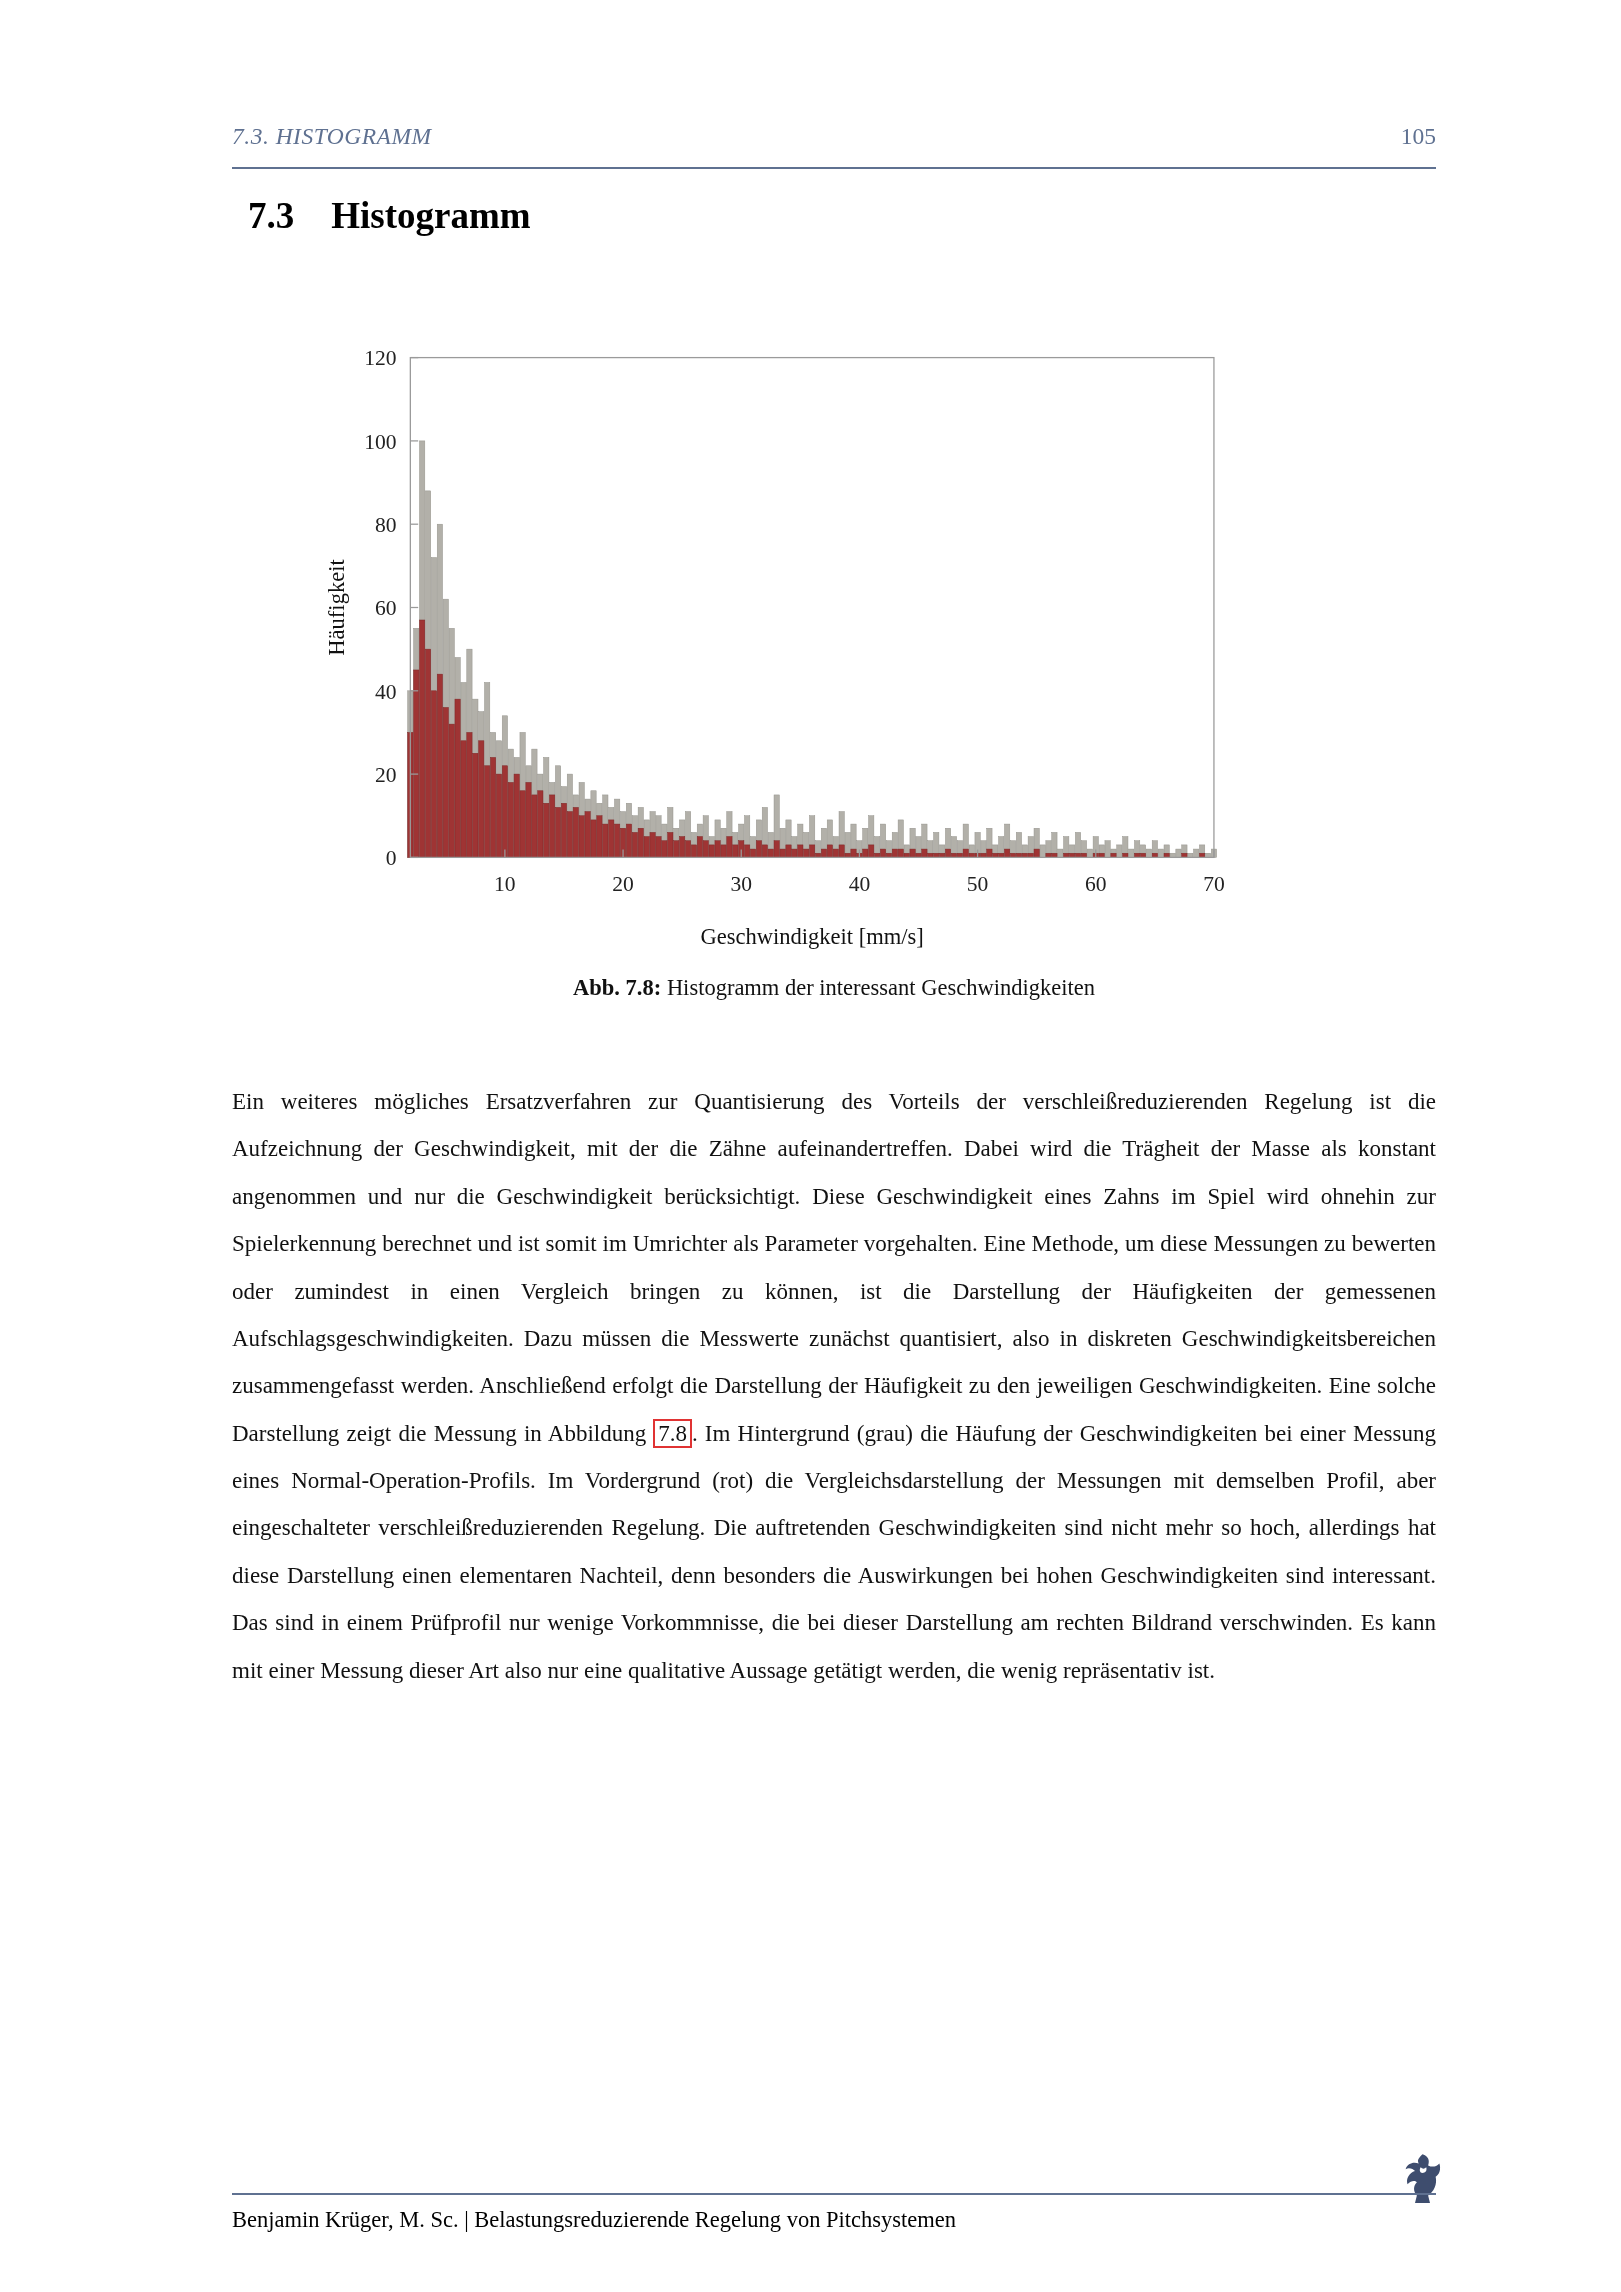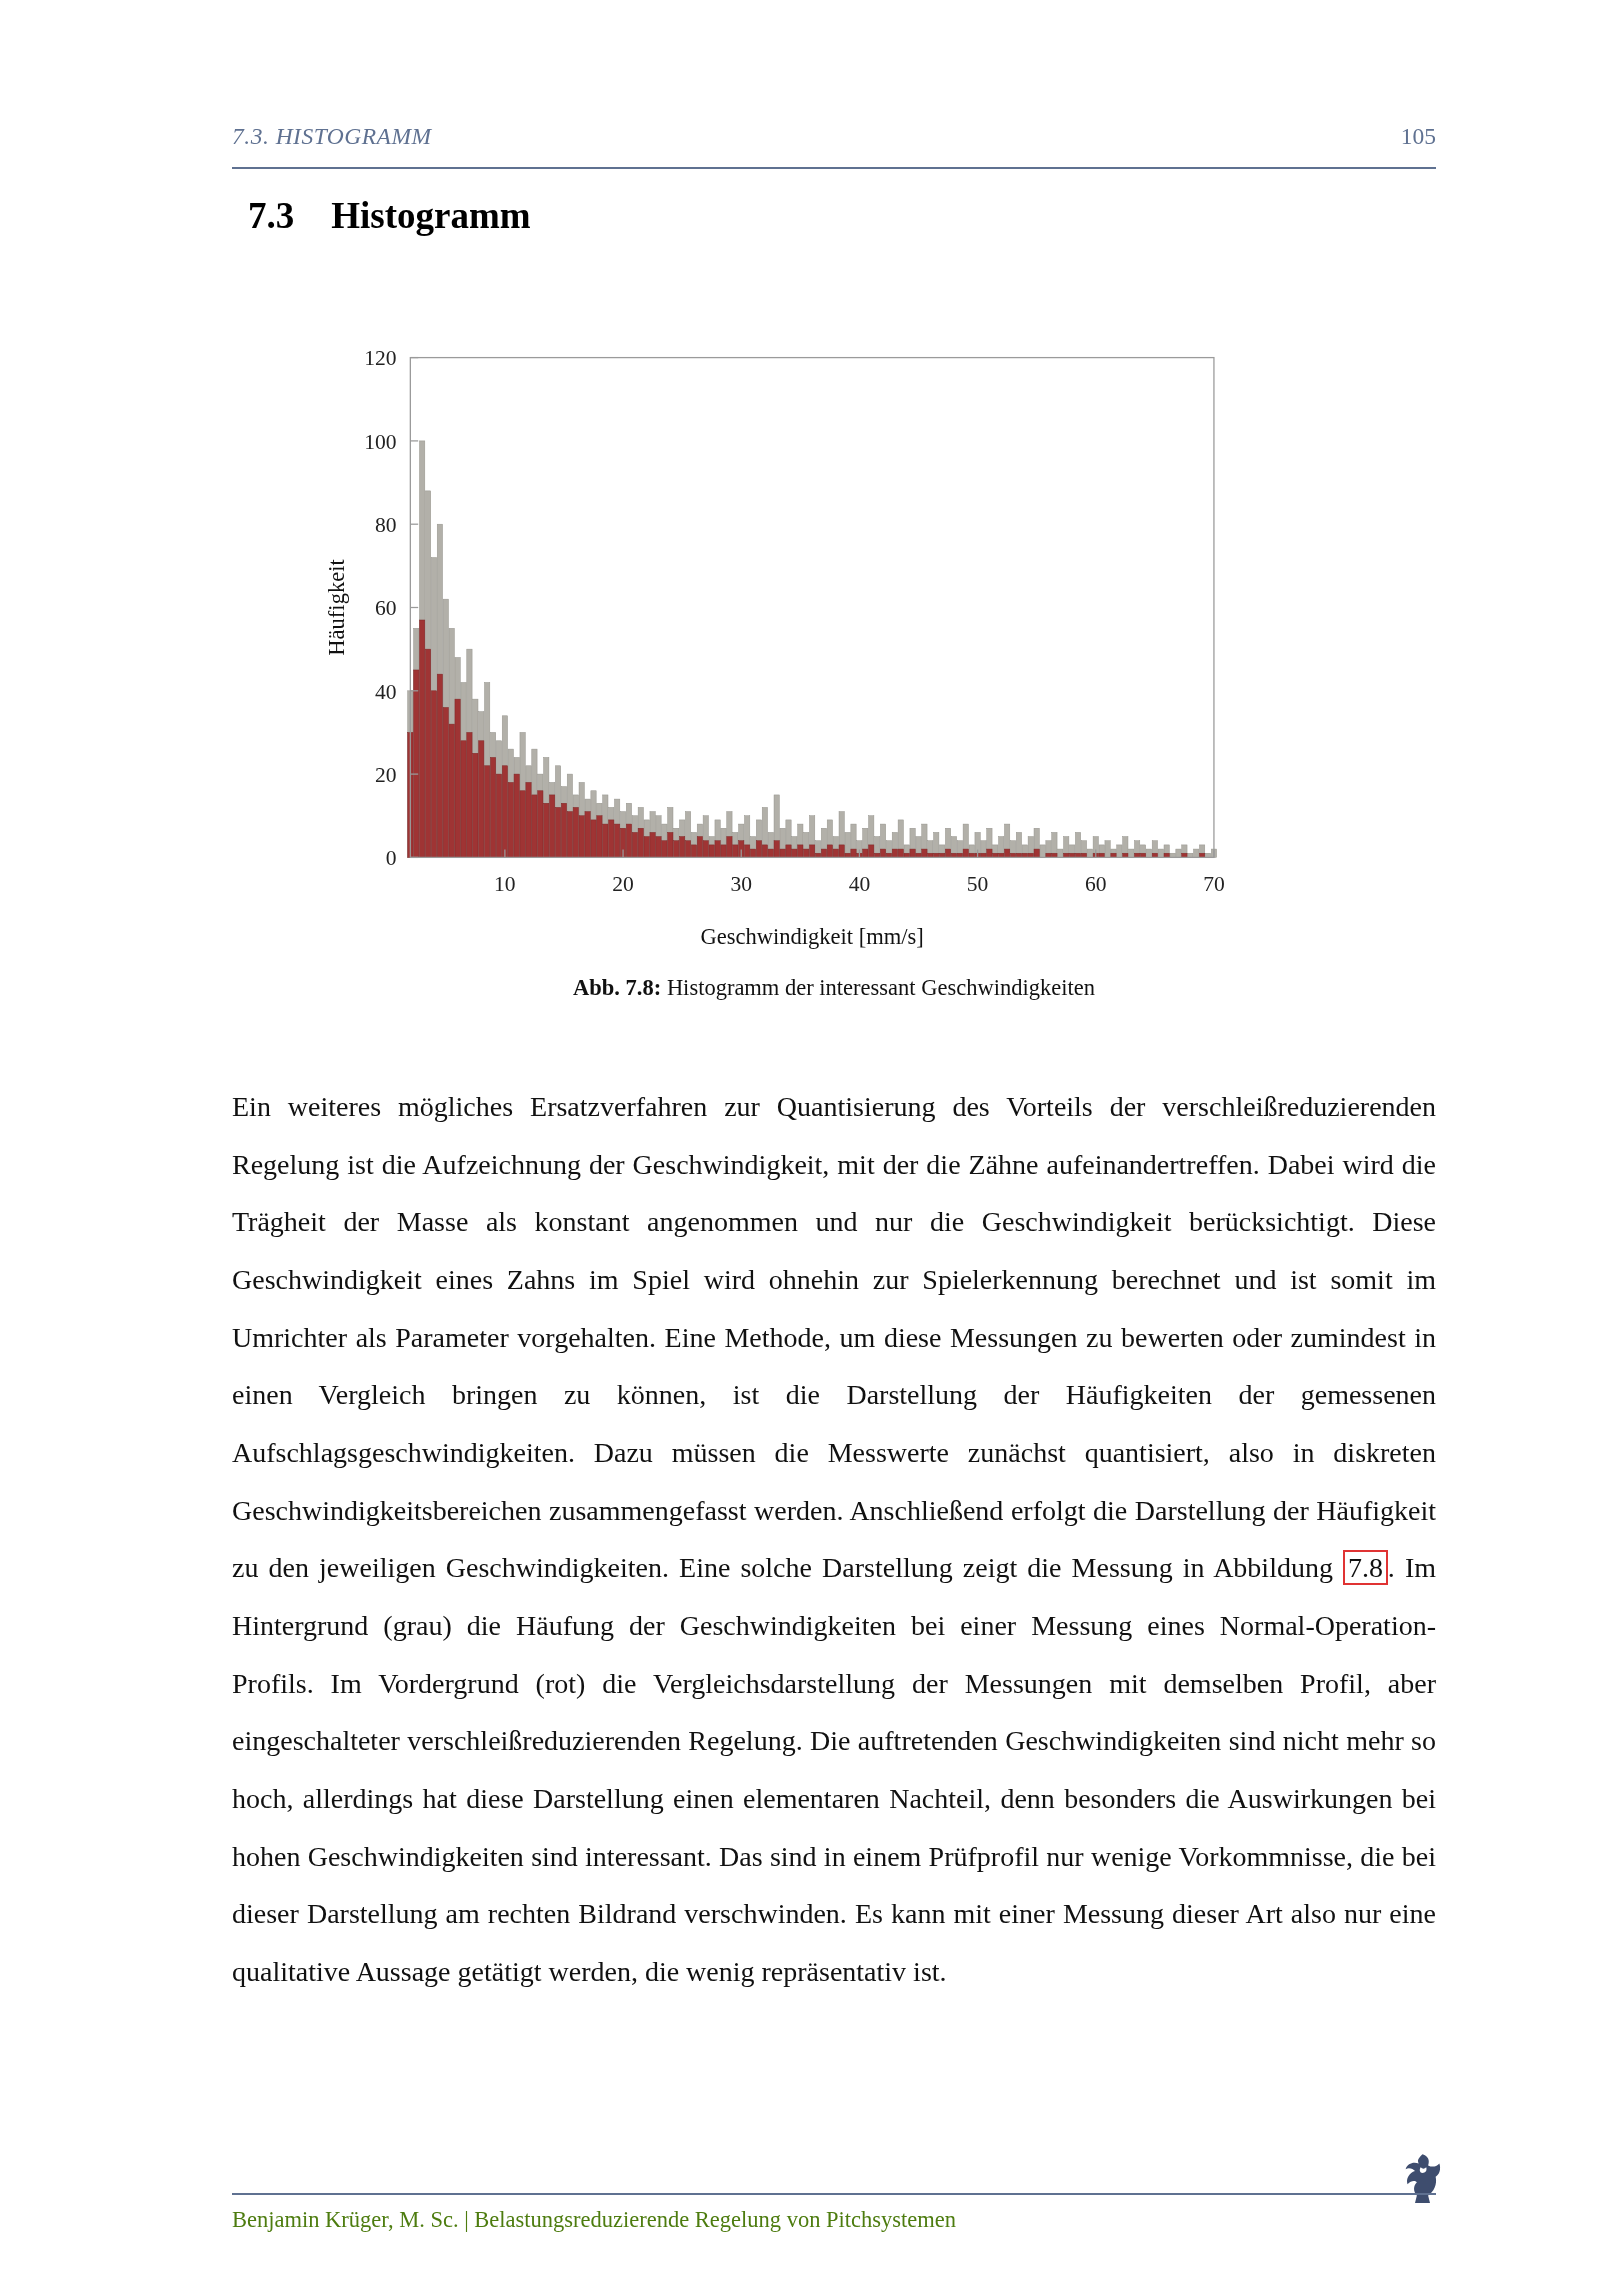--- a/index.html
+++ b/index.html
@@ -30,34 +30,34 @@
   .figure-wrap{
     position:absolute;left:314px;top:338px;width:961px;height:637px;
   }
   .figure-caption{
     position:absolute;left:232px;top:975px;width:1204px;
     text-align:center;font-size:22.5px;color:#111;
   }
   .figure-caption .cap-label{font-weight:bold;}
   .body-paragraph{
     position:absolute;left:232px;top:1078px;width:1204px;
-    font-size:28px;line-height:2.06;text-align:justify;
+    font-size:23px;line-height:2.06;text-align:justify;
     hyphens:auto;-webkit-hyphens:auto;
     color:#111;margin:0;
   }
   .fig-ref{
     border:2px solid #e03333;
     padding:0 2.9px;
     color:#111;
     cursor:pointer;
     text-decoration:none;
   }
   .page-footer{
     position:absolute;left:232px;top:2207px;width:1204px;
-    color:#4d7c0f;font-size:22.5px;
+    color:#000000;font-size:22.5px;
   }
   .logo{
     position:absolute;left:1400px;top:2152px;width:45px;height:53px;
     color:#3e4d6e;
   }
   svg text{font-family:"Liberation Serif", serif;}
 </style>
 </head>
 <body>
 

